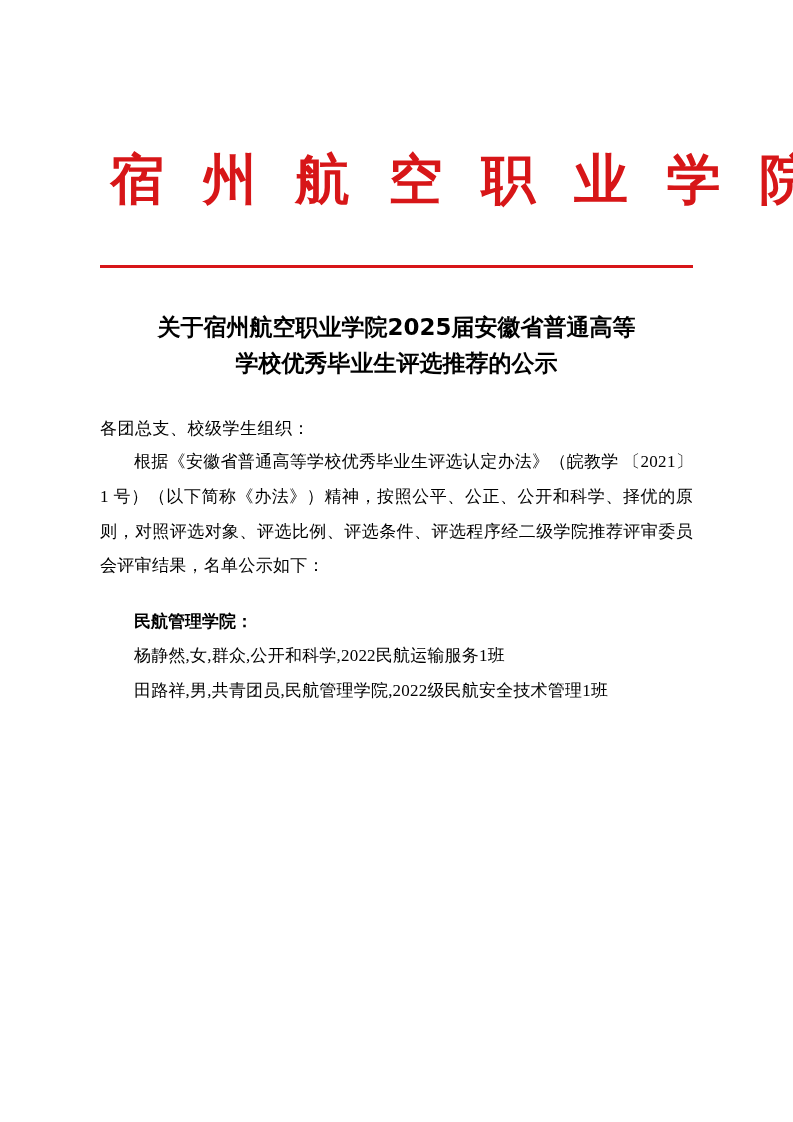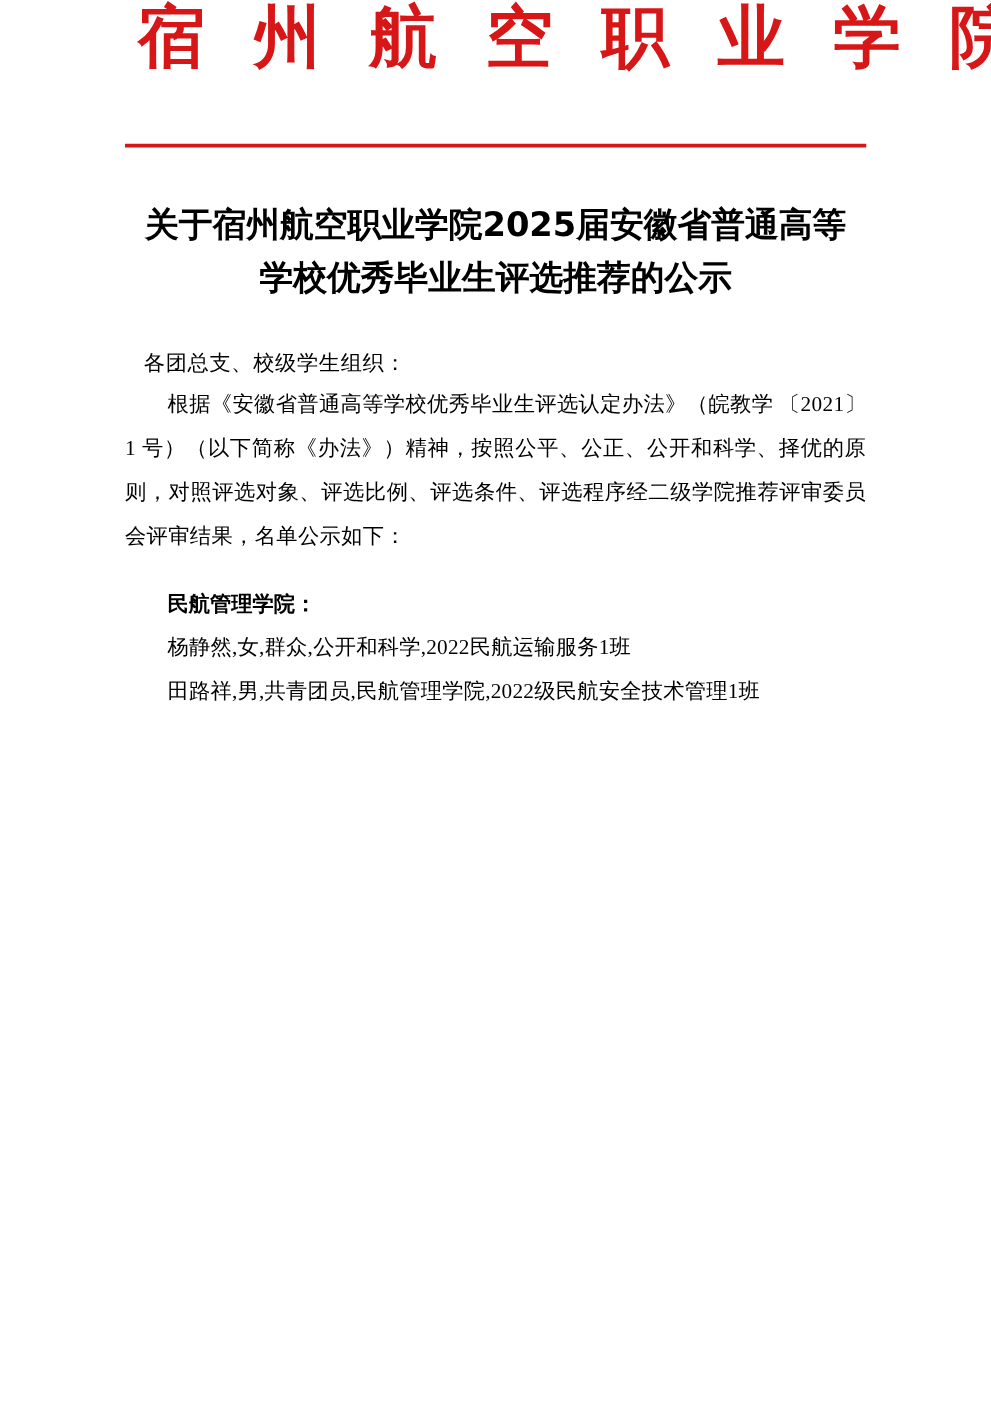--- a/index.html
+++ b/index.html
@@ -16,20 +16,21 @@
     overflow: hidden;
   }
   .page {
     width: 793px;
     height: 1122px;
     box-sizing: border-box;
     padding: 0 100px;
     position: relative;
   }
   .letterhead {
+    margin-top: 150px;
     text-align: left;
     color: #d71618;
     font-family: "DejaVu Serif", "Liberation Serif", serif;
     font-weight: bold;
     font-size: 54px;
     letter-spacing: 10px;
     line-height: 1.1;
     white-space: nowrap;
     padding-left: 10px;
   }
@@ -37,34 +38,33 @@
     margin-top: 56px;
     height: 3px;
     background: #d71618;
     width: 100%;
   }
   .doc-title {
     margin-top: 42px;
     text-align: center;
     font-family: "DejaVu Sans", "Liberation Sans", sans-serif;
     font-weight: bold;
-    font-size: 27px;
+    font-size: 23px;
     line-height: 1.55;
     letter-spacing: 0px;
     color: #000;
   }
   .doc-title .line {
     display: block;
   }
   .salutation {
     margin-top: 30px;
     font-size: 17px;
     line-height: 1.95;
     letter-spacing: 0.5px;
-    margin-left: 15px;
   }
   .body-para {
     font-size: 17px;
     line-height: 2.05;
     text-align: justify;
     text-justify: inter-ideograph;
     letter-spacing: 0.3px;
     margin: 0;
   }
   .indent {

